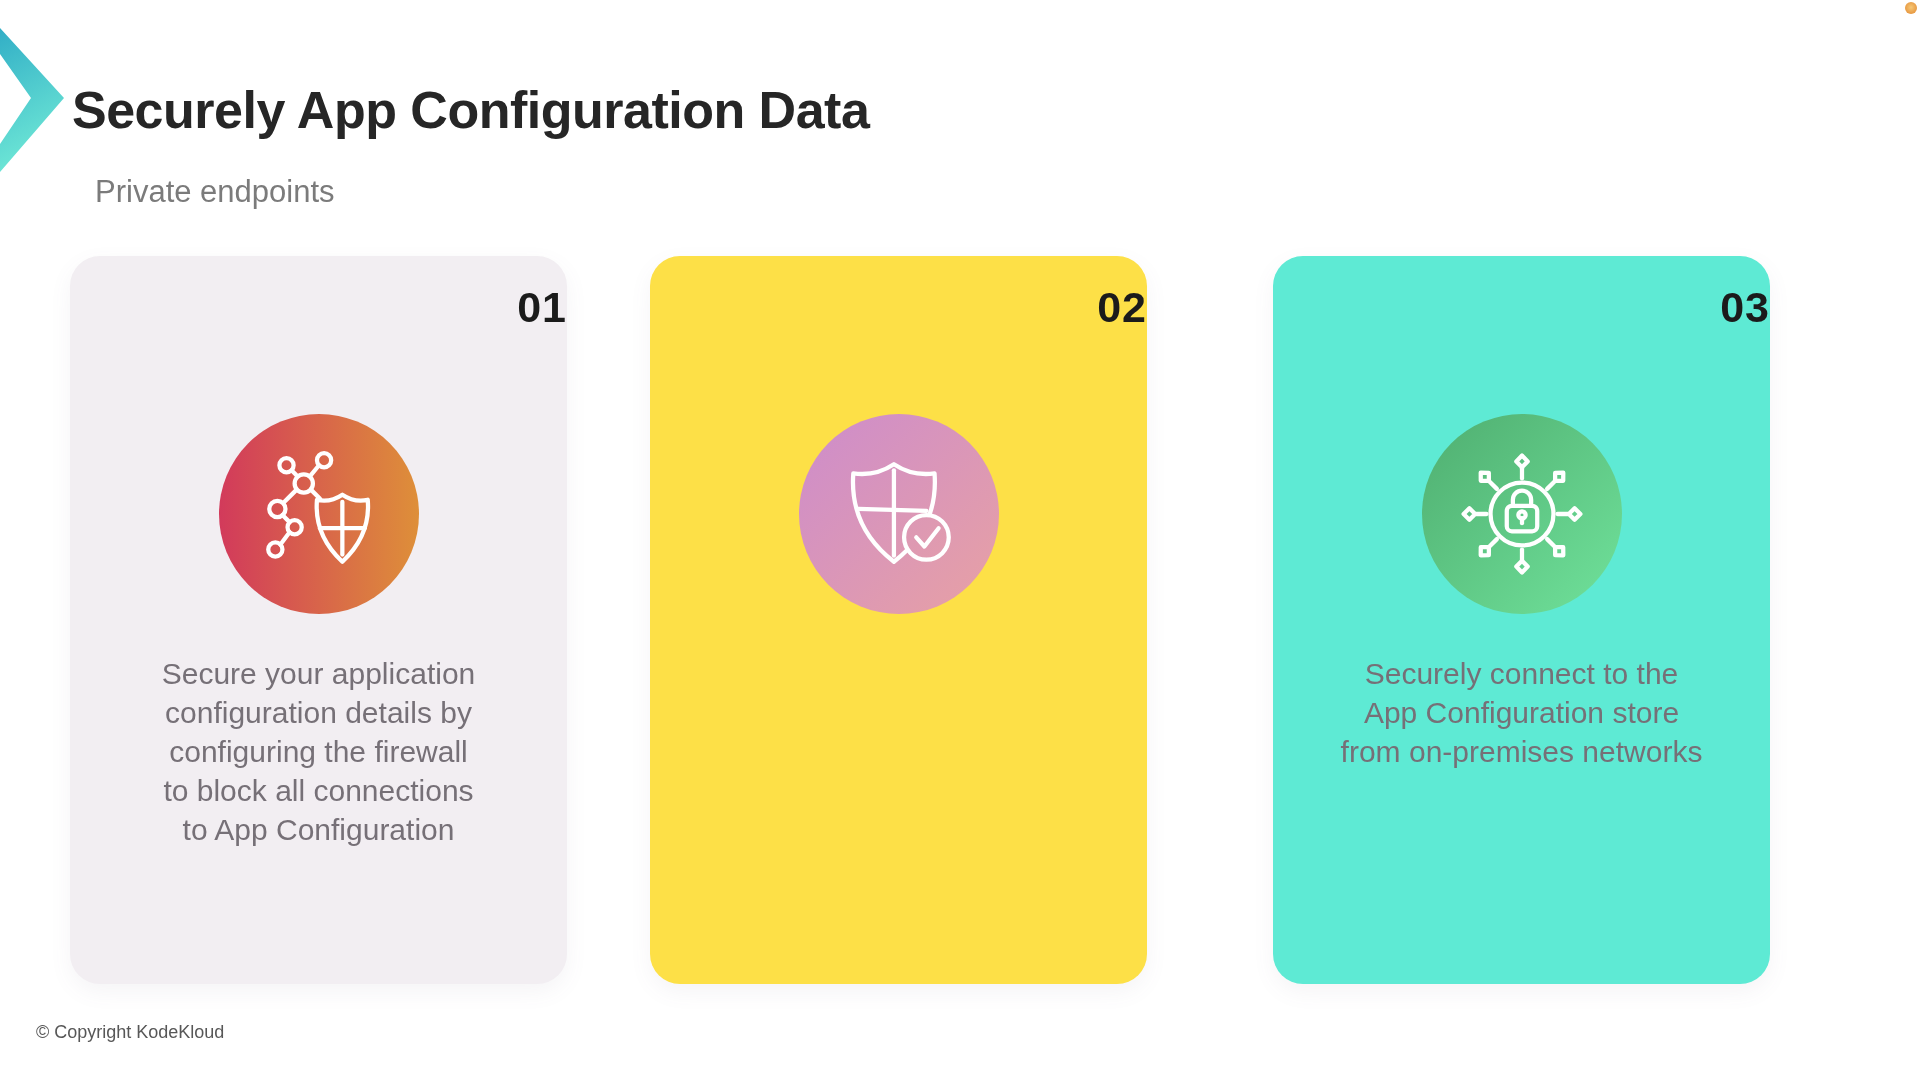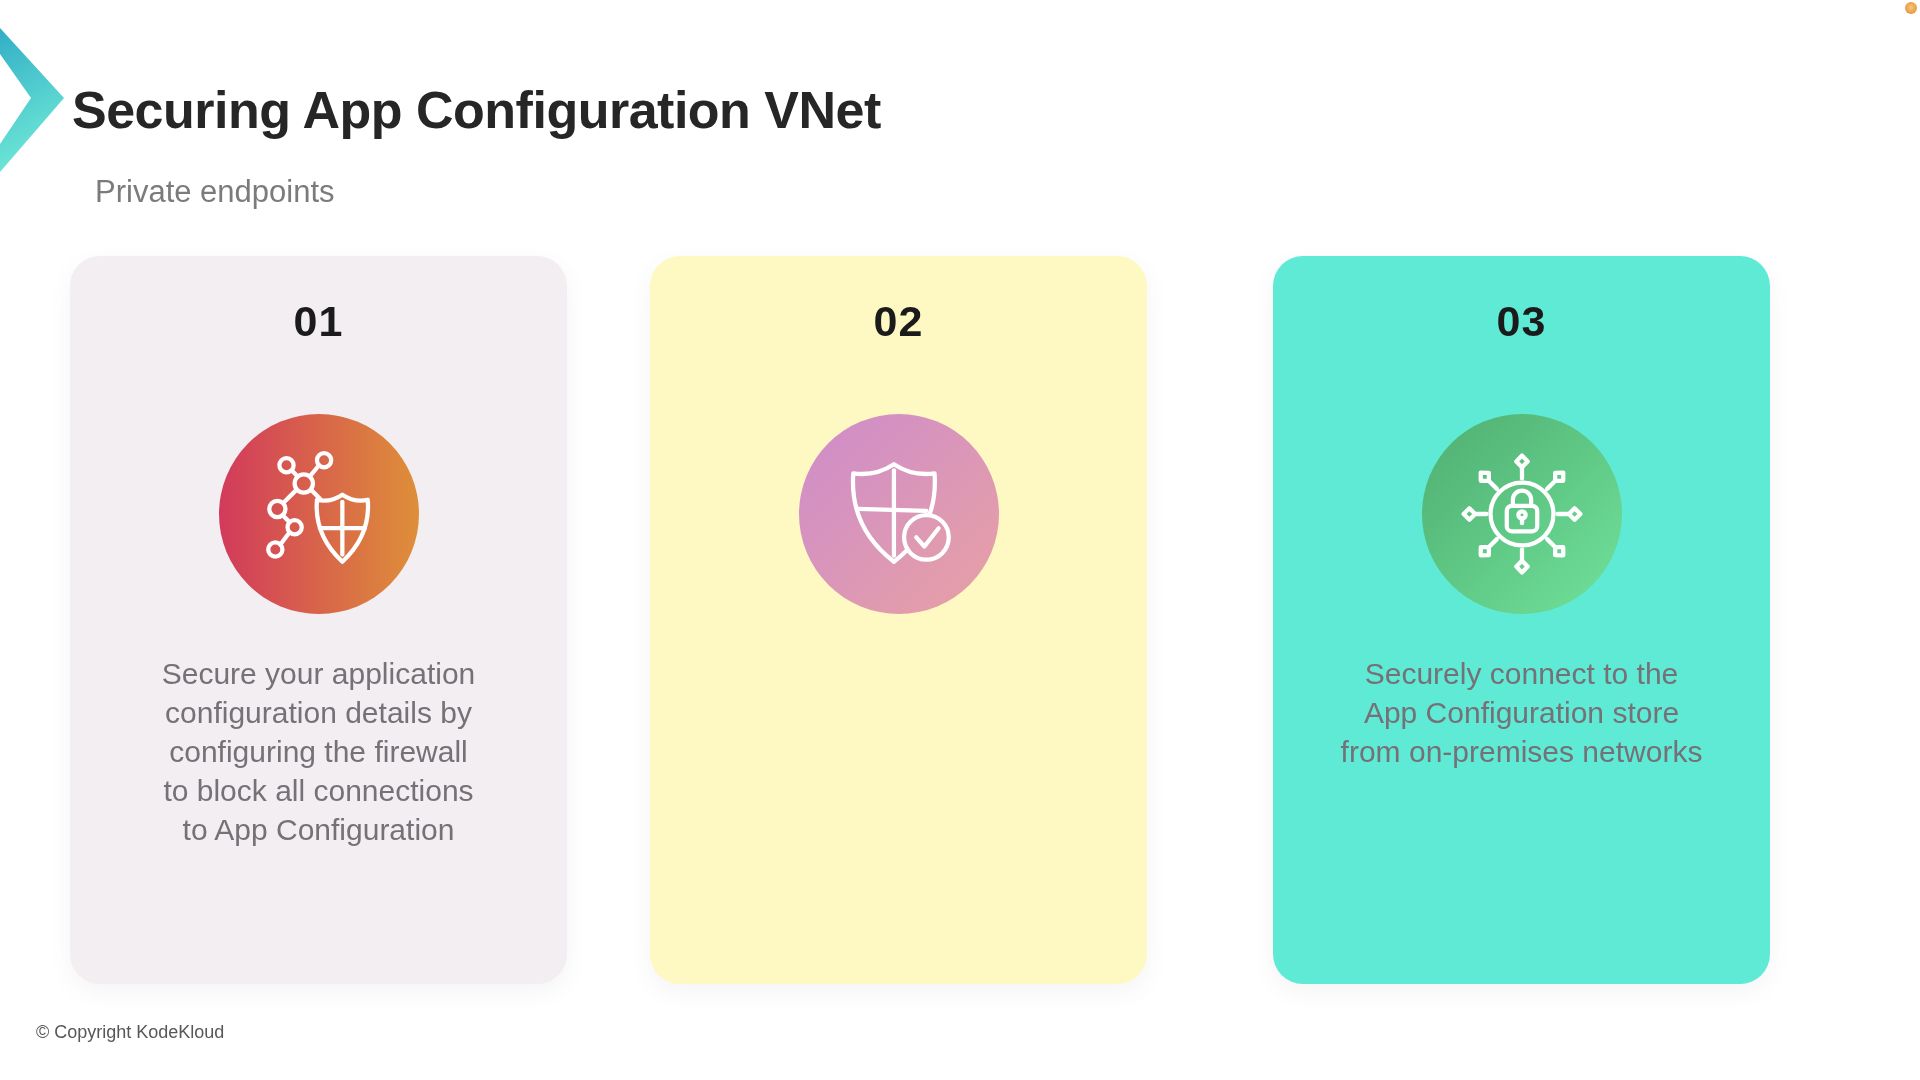--- a/index.html
+++ b/index.html
@@ -4,21 +4,21 @@
 <style>
   html,body{margin:0;padding:0;width:1920px;height:1080px;background:#ffffff;overflow:hidden;
     font-family:"Liberation Sans",sans-serif;position:relative;}
   .chevron{position:absolute;left:0;top:26px;width:78px;height:150px;}
   .corner-dot{position:absolute;left:1905px;top:2px;width:12px;height:12px;border-radius:50%;}
   .title{position:absolute;left:72px;top:80px;font-size:52px;font-weight:700;color:#262626;
     letter-spacing:-.5px;margin:0;}
   .subtitle{position:absolute;left:72px;top:174px;font-size:31px;font-weight:400;color:#7b7b7b;margin-left:23px;}
   .card{position:absolute;top:256px;width:497px;height:728px;background:#f2eef2;border-radius:30px;
     box-shadow:0 8px 22px rgba(120,100,130,.07);}
-  .card-number{margin:0;padding-top:41px;text-align:center;font-size:43px;font-weight:700;
+  .card-number{margin:0;padding-top:27px;text-align:right;font-size:43px;font-weight:700;
     color:#1b1b1b;letter-spacing:1px;}
   .icon-circle{position:absolute;left:50%;top:158px;transform:translateX(-50%);
     width:200px;height:200px;border-radius:50%;display:flex;align-items:center;justify-content:center;}
   .icon-circle svg{width:132px;height:132px;}
   .icon-stroke{fill:none;stroke:#ffffff;stroke-width:4.2;stroke-linecap:round;stroke-linejoin:round;}
   .card-text{position:absolute;top:398px;left:0;right:0;margin:0;text-align:center;
     font-size:30px;line-height:39px;color:#767077;white-space:pre-line;}
   .copyright{position:absolute;left:36px;top:1022px;font-size:18px;color:#575757;}
   #card-0{left:70px;} #card-1{left:650px;} #card-2{left:1273px;}
 </style>
@@ -30,21 +30,21 @@
     <linearGradient id="chevg" x1="0" y1="0" x2="0.25" y2="1">
       <stop id="chev-stop-a" offset="0" stop-color="#31aec6"></stop>
       <stop id="chev-stop-b" offset="1" stop-color="#6fe8d6"></stop>
     </linearGradient>
   </defs>
   <path d="M0 2 L64 72 L0 146 L0 118 L31 72 L0 28 Z" fill="url(#chevg)"></path>
 </svg>
 
 <div class="corner-dot" style="background: radial-gradient(circle at 50% 45%, rgb(246, 200, 119) 0%, rgb(232, 154, 67) 70%);"></div>
 
-<h1 class="title">Securing App Configuration VNet</h1>
+<h1 class="title">Securely App Configuration Data</h1>
 <div class="subtitle">Private endpoints</div>
 
 <section class="card" id="card-0" style="background: rgb(242, 238, 242);">
   <p class="card-number">01</p>
   <div class="icon-circle" style="background: linear-gradient(90deg, rgb(210, 58, 91), rgb(222, 143, 57));">
     <svg viewBox="0 0 130 130" aria-hidden="true">
       <g class="icon-stroke">
         <line x1="38" y1="22" x2="44" y2="28"></line>
         <line x1="65" y1="17" x2="56" y2="28"></line>
         <line x1="43" y1="41" x2="30" y2="54"></line>
@@ -63,21 +63,21 @@
       </g>
     </svg>
   </div>
   <p class="card-text">Secure your application
 configuration details by
 configuring the firewall
 to block all connections
 to App Configuration</p>
 </section>
 
-<section class="card" id="card-1" style="background: #fef9c3;">
+<section class="card" id="card-1" style="background: #fde047;">
   <p class="card-number">02</p>
   <div class="icon-circle" style="background: linear-gradient(135deg, rgb(205, 140, 204), rgb(232, 161, 163));">
     <svg viewBox="0 0 130 130" aria-hidden="true">
       <defs>
         <linearGradient id="badgeg" gradientUnits="userSpaceOnUse" x1="-40" y1="-40" x2="160" y2="160">
           <stop offset="0" stop-color="#cd8ccc"></stop>
           <stop offset="1" stop-color="#e8a1a3"></stop>
         </linearGradient>
       </defs>
       <g class="icon-stroke">

